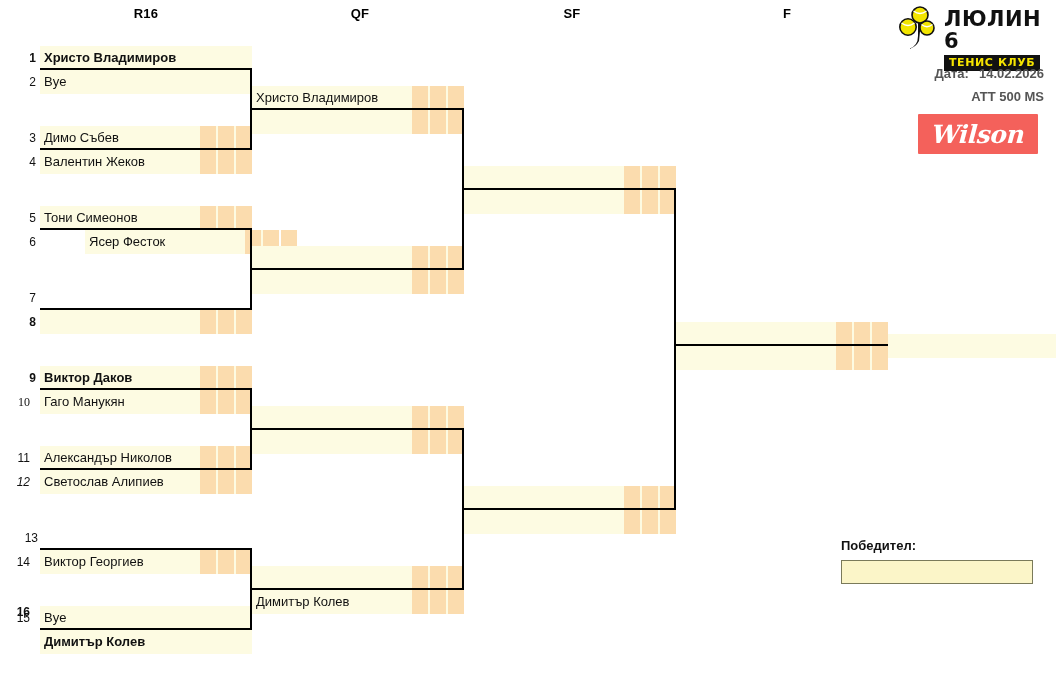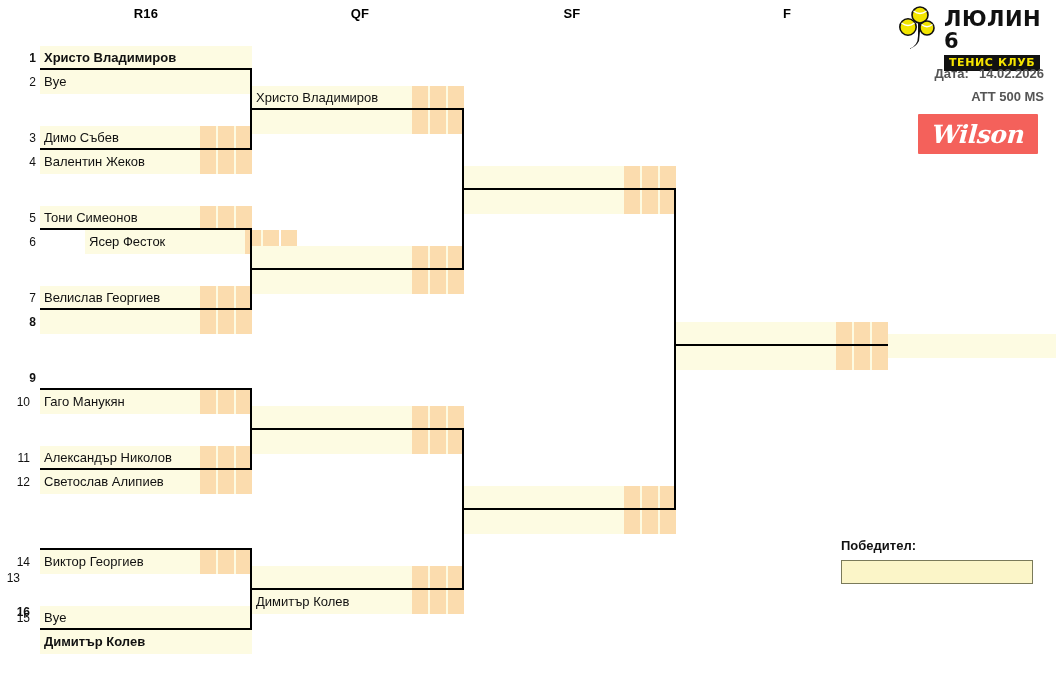--- a/index.html
+++ b/index.html
@@ -105,24 +105,24 @@
 
   <div class="seedno bold" style="left:16px;top:46px;">1</div>
   <div class="seedno" style="left:16px;top:70px;">2</div>
   <div class="seedno" style="left:16px;top:126px;">3</div>
   <div class="seedno" style="left:16px;top:150px;">4</div>
   <div class="seedno" style="left:16px;top:206px;">5</div>
   <div class="seedno" style="left:16px;top:230px;">6</div>
   <div class="seedno" style="left:16px;top:286px;">7</div>
   <div class="seedno bold" style="left:16px;top:310px;">8</div>
   <div class="seedno bold" style="left:16px;top:366px;">9</div>
-  <div class="seedno" style="left:10px;top:390px;">10</div>
+  <div class="seedno" style="left:10px;top:390px;font-family:Liberation Serif, serif;">10</div>
   <div class="seedno" style="left:10px;top:446px;">11</div>
-  <div class="seedno" style="left:10px;top:470px;">12</div>
-  <div class="seedno" style="left:0;top:526px;margin-top:40px;">13</div>
+  <div class="seedno" style="left:10px;top:470px;font-style:italic;">12</div>
+  <div class="seedno" style="left:18px;top:526px;">13</div>
   <div class="seedno" style="left:10px;top:550px;">14</div>
   <div class="seedno" style="left:10px;top:606px;">15</div>
   <div class="seedno bold" style="left:10px;top:600px;">16</div>
 
   <div class="slot" style="left:40px;top:46px;width:210px;">
     <div class="bar"></div>
     <div class="nm bold">Христо Владимиров</div>
     <div class="scores light" style="left:160px;">
         <i></i>
         <i></i>
@@ -176,40 +176,40 @@
   <div class="slot" style="left:40px;top:230px;width:182px;margin-left:45px;">
     <div class="bar"></div>
     <div class="nm">Ясер Фесток</div>
     <div class="scores" style="left:160px;">
         <i></i>
         <i></i>
         <i></i>
       </div>
   </div>
 
-  <div class="slot" style="left:40px;top:286px;width:210px;">
-    <div class="bar"></div>
-    <div class="nm">Велислав Георгиев</div>
-    <div class="scores" style="left:160px;">
-        <i></i>
-        <i></i>
-        <i></i>
-      </div>
-  </div>
   <div class="uline" style="left:40px;top:309px;width:160px;"></div>
 
   <div class="slot" style="left:40px;top:310px;width:210px;">
     <div class="bar"></div>
     <div class="scores" style="left:160px;">
         <i></i>
         <i></i>
         <i></i>
       </div>
   </div>
 
+  <div class="slot" style="left:40px;top:366px;width:210px;">
+    <div class="bar"></div>
+    <div class="nm bold">Виктор Даков</div>
+    <div class="scores" style="left:160px;">
+        <i></i>
+        <i></i>
+        <i></i>
+      </div>
+  </div>
   <div class="uline" style="left:40px;top:389px;width:160px;"></div>
 
   <div class="slot" style="left:40px;top:390px;width:210px;">
     <div class="bar"></div>
     <div class="nm">Гаго Манукян</div>
     <div class="scores" style="left:160px;">
         <i></i>
         <i></i>
         <i></i>
       </div>

